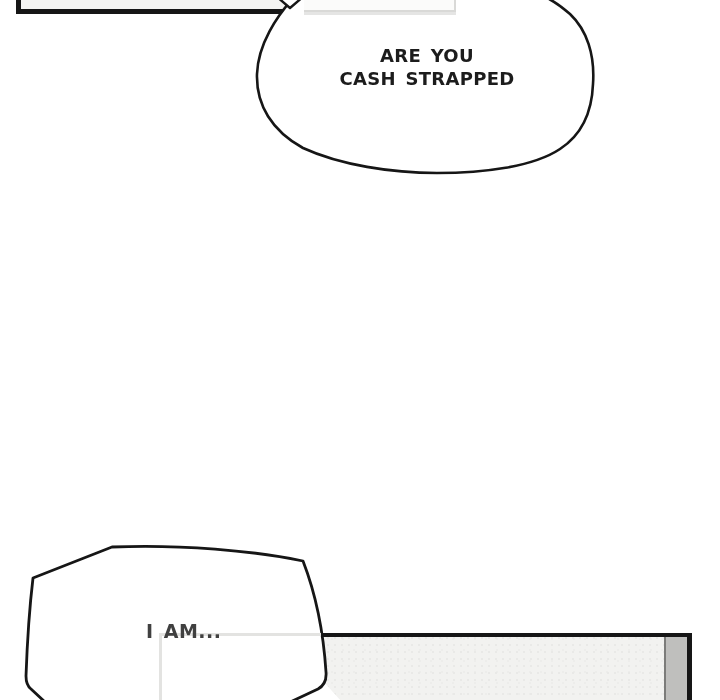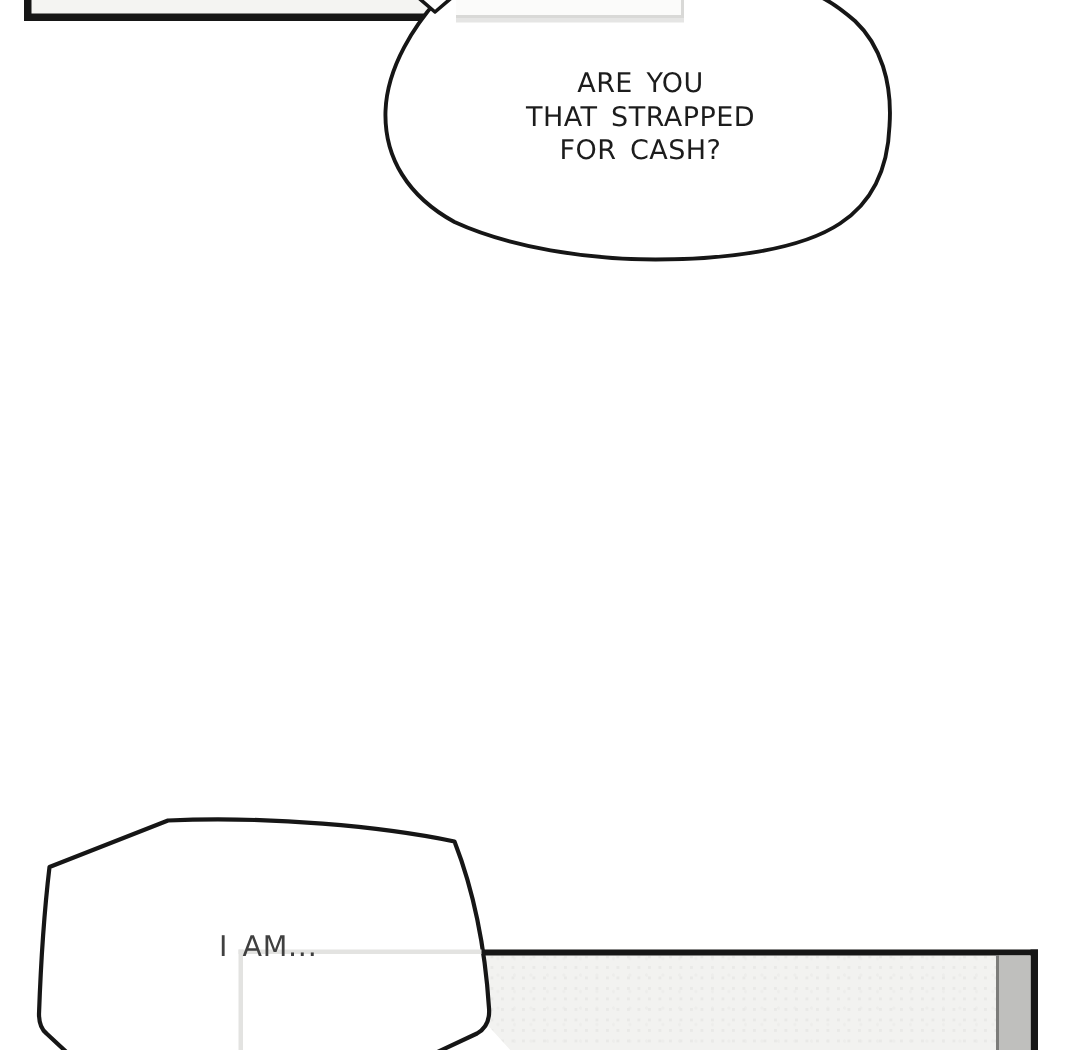--- a/index.html
+++ b/index.html
@@ -1,18 +1,18 @@
 <!DOCTYPE html>
 <html><head>
 <meta charset="utf-8">
 <style>
   html,body{margin:0;padding:0;background:#ffffff;}
   .stage{
     position:relative;width:720px;height:700px;background:#ffffff;
-    overflow:hidden;font-family:"DejaVu Sans",sans-serif;
+    overflow:hidden;font-family:"DejaVu Sans",sans-serif;font-weight:bold;
   }
   .layer{position:absolute;left:0;top:0;pointer-events:none;}
 
   
   .panel-top-left{
     position:absolute;left:16px;top:-28px;width:275px;height:42px;
     box-sizing:border-box;border:5px solid #161616;background:#f4f4f2;z-index:1;
   }
   
   .panel-top-white{
@@ -65,22 +65,21 @@
              C 340,165 392,173 437,173 C 483,173 533,167 560,149
              C 583,134 592,110 593,84 C 595,55 587,30 570,14
              C 556,2 544,-6 530,-6 Z" fill="#ffffff" stroke="#161616" stroke-width="2.6" stroke-linejoin="round"></path>
     <path d="M 276,-4 L 290,8 L 304,-4" fill="#ffffff" stroke="#161616" stroke-width="2.4" stroke-linejoin="round"></path>
   </svg>
 
   <div class="panel-top-white"></div>
 
   <div class="top-bubble-text">
     <span>ARE YOU</span>
-    <span>THAT STRAPPED</span>
-    <span>FOR CASH?</span>
+    <span>CASH STRAPPED</span>
   </div>
 
   <div class="panel-bottom-gray">
     <div class="wall-edge"></div>
     <div class="wall-strip"></div>
   </div>
 
   <svg class="layer svg-bottom" width="720" height="700" viewBox="0 0 720 700">
     <path d="M 159,633 L 322,633 L 322,680 L 342,702 L 342,714 L 159,714 Z" fill="#ffffff"></path>
     <path d="M 112,547 C 180,544 255,551 303,561

